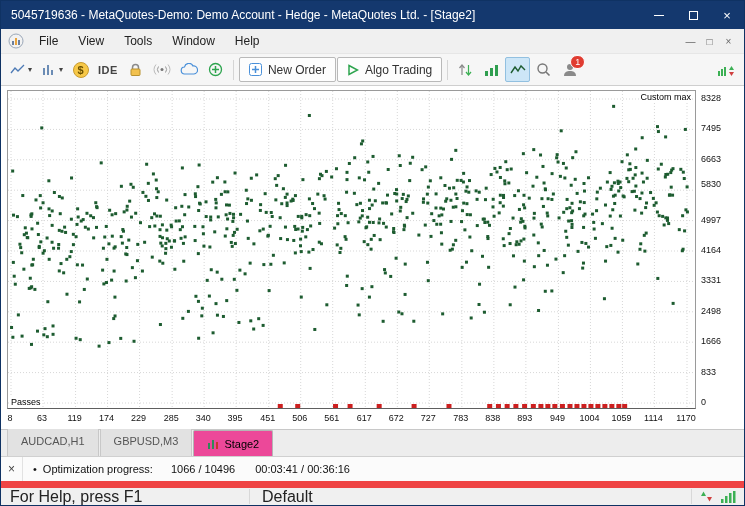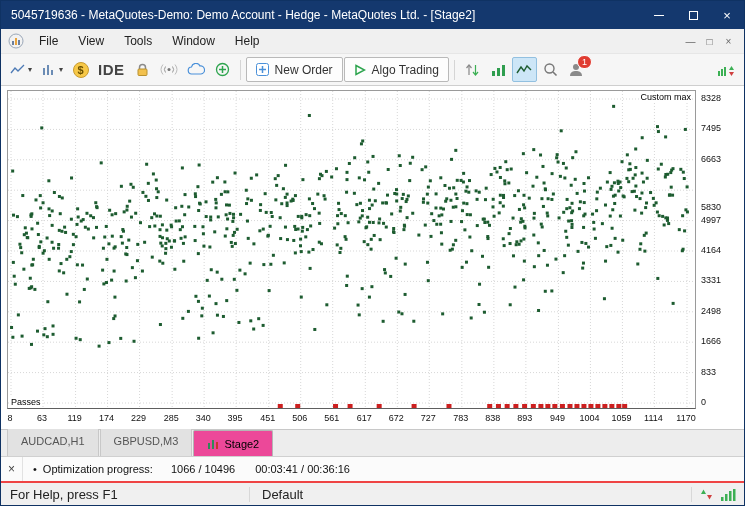--- a/index.html
+++ b/index.html
@@ -23,21 +23,21 @@
   .mdi-btn{width:19px;height:17px;display:flex;align-items:center;justify-content:center;font-size:10px}
 
   
   .toolbar{height:33px;background:#f6f6f6;display:flex;align-items:center;padding:0 5px;border-bottom:1px solid #cfcfcf;border-top:1px solid #e6e6e6;gap:1px;flex:0 0 auto}
   .tbtn{height:25px;min-width:25px;display:flex;align-items:center;justify-content:center;border:1px solid transparent;border-radius:2px;padding:0 3px;color:#333;position:relative;cursor:default}
   .tbtn.pressed{background:#cde6f7;border-color:#92c0e0}
   .tbtn.labeled{border:1px solid #b9b9b9;background:#fdfdfd;padding:0 9px;gap:6px;font-size:12px}
   .tsep{width:1px;height:20px;background:#d5d5d5;margin:0 4px}
   .drop{font-size:8px;color:#444;margin-left:2px}
   .coin{width:16px;height:16px;border-radius:50%;background:#f7c847;border:1px solid #c89b30;color:#6e5200;font-weight:bold;font-size:11px;display:flex;align-items:center;justify-content:center}
-  .ide-txt{font-size:15px;font-weight:bold;color:#444;letter-spacing:.5px}
+  .ide-txt{font-size:11px;font-weight:bold;color:#444;letter-spacing:.5px}
   .badge{position:absolute;top:-3px;right:-4px;background:#e03c31;color:#fff;border-radius:7px;font-size:9px;line-height:12px;padding:0 4px;border:1px solid #fff}
   .tspacer{flex:1}
 
   
   .chart-wrap{position:relative;flex:1;background:#fff}
   .plot{position:absolute;left:6px;top:4px;right:48px;bottom:20px;border:1px solid #9a9a9a;border-bottom-color:#5e5e5e;background:#fff}
   .plot svg{position:absolute;left:0;top:0;width:100%;height:100%}
   .corner-tr{position:absolute;top:1px;right:3px;font-size:9px;color:#000;background:#fff;padding:0 1px}
   .corner-bl{position:absolute;left:2px;bottom:1px;font-size:9px;color:#000;background:#fff;padding:0 1px}
   .y-labels{position:absolute;top:4px;bottom:20px;right:2px;width:44px;font-size:9px;color:#111}
@@ -51,21 +51,21 @@
   .tab.active{background:#ec4899;color:#000;height:26px;border-color:#b5b5b5}
 
   
   .toolbox-row{height:25px;background:#fbfbfb;border-top:1px solid #d0d0d0;display:flex;align-items:center;font-size:11px;color:#111;flex:0 0 auto}
   .tb-close{width:22px;height:100%;display:flex;align-items:center;justify-content:center;color:#444;border-right:1px solid #e2e2e2;font-size:12px;cursor:default}
   .bullet{margin:0 6px 0 10px}
   .pv{margin-left:18px}
   .pt{margin-left:20px}
 
   
-  .statusbar{height:24px;background:#f0f0f0;border-top:2px solid #ef4444;display:flex;align-items:center;font-size:13px;color:#222;flex:0 0 auto}
+  .statusbar{height:24px;background:#f0f0f0;border-top:7px solid #ef4444;display:flex;align-items:center;font-size:16px;color:#222;flex:0 0 auto}
   .sb-help{width:248px;padding-left:9px}
   .sb-sep{width:1px;height:15px;background:#d8d8d8}
   .sb-profile{padding:0 12px}
   .sb-fill{flex:1}
   .sb-icons{display:flex;align-items:center;gap:7px;padding:0 8px}
 </style>
 </head>
 <body>
 
 <div class="app">
@@ -1062,21 +1062,21 @@
           <rect x="608.3528399311532" y="313" width="5" height="4" fill="#cc1f1f"></rect>
           <rect x="614.170395869191" y="313" width="5" height="4" fill="#cc1f1f"></rect>
         </svg>
       <span class="corner-tr">Custom max</span>
       <span class="corner-bl">Passes</span>
     </div>
     <div class="y-labels" id="y-labels">
         <span style="top: 3px;">8328</span>
         <span style="top: 33.4073px;">7495</span>
         <span style="top: 63.7781px;">6663</span>
-        <span style="top: 112px;">5830</span>
+        <span style="top: 89px;">5830</span>
         <span style="top: 124.593px;">4997</span>
         <span style="top: 155px;">4164</span>
         <span style="top: 185.407px;">3331</span>
         <span style="top: 215.815px;">2498</span>
         <span style="top: 246.185px;">1666</span>
         <span style="top: 276.593px;">833</span>
         <span style="top: 307px;">0</span>
       </div>
     <div class="x-labels" id="x-labels">
         <span style="left: 3px;">8</span>

